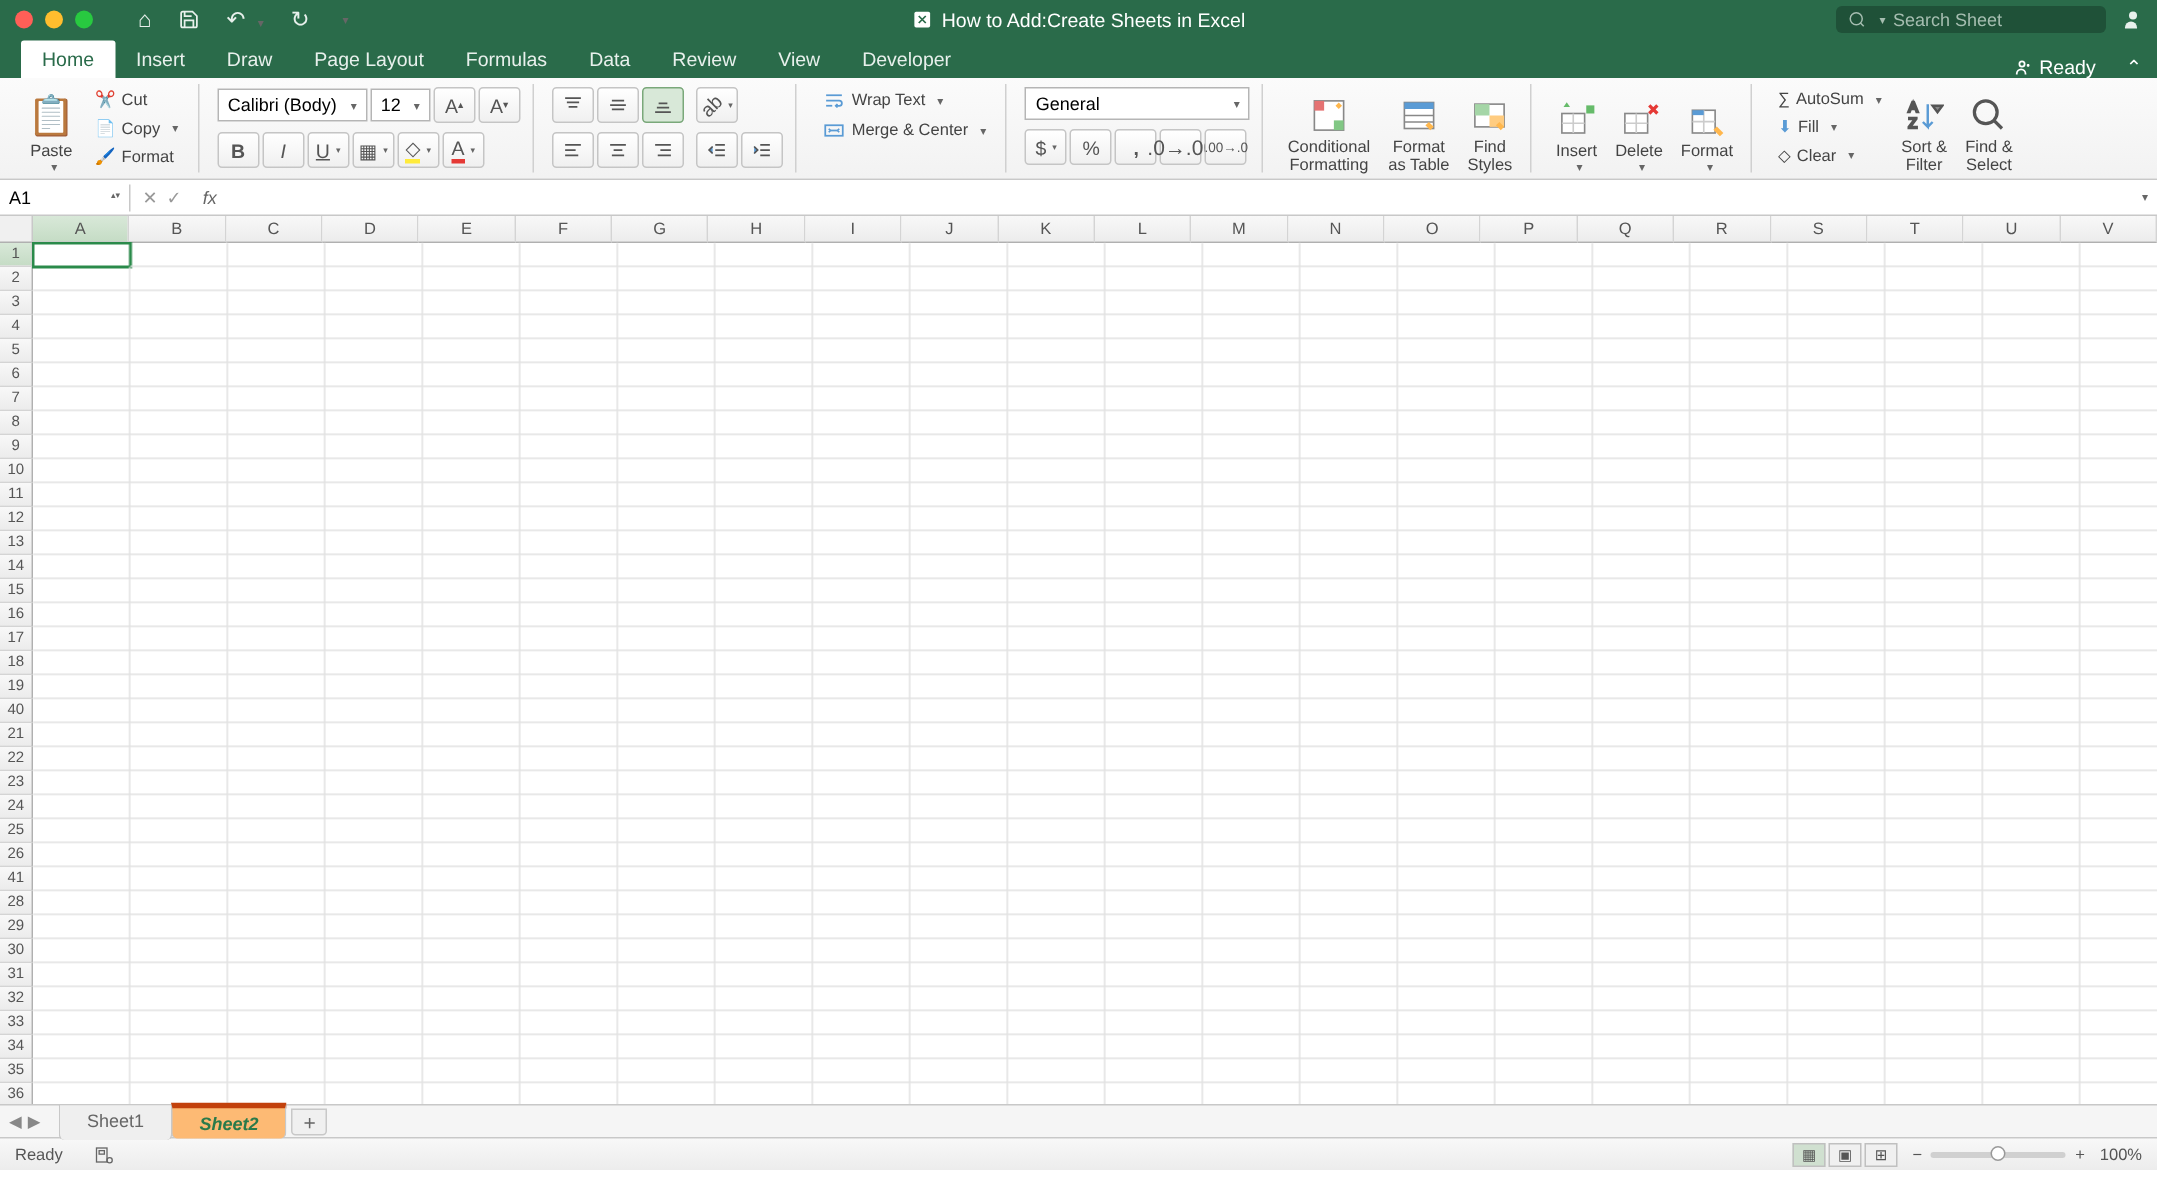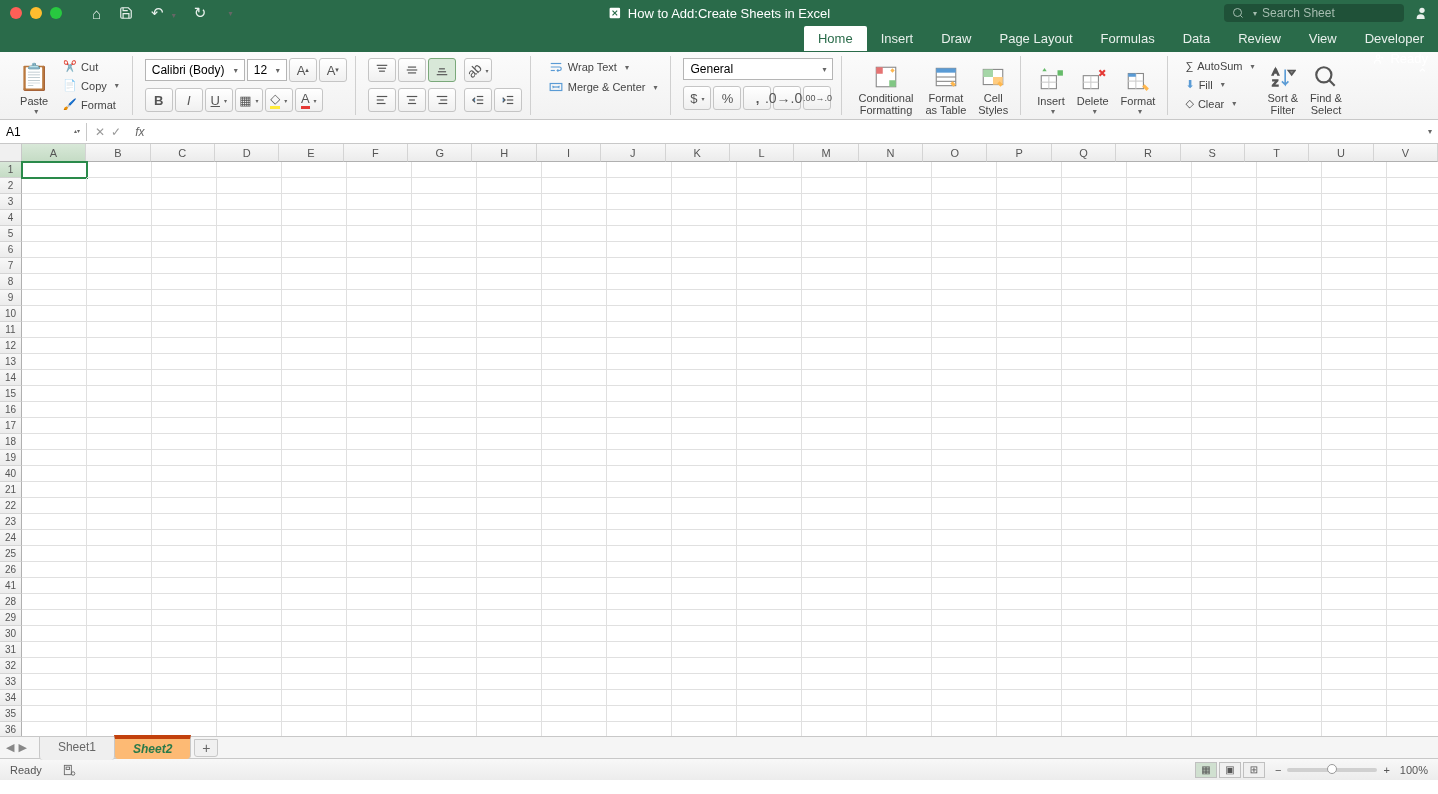--- a/index.html
+++ b/index.html
@@ -12,21 +12,21 @@
     .red { background: #ff5f57; } .yellow { background: #ffbd2e; } .green { background: #28c940; }
     .title-icons { display: flex; gap: 18px; margin-left: 30px; align-items: center; }
     .title-icon { color: #e8f0ec; font-size: 15px; cursor: pointer; }
     .doc-title { position: absolute; left: 50%; transform: translateX(-50%); font-size: 13px; display: flex; align-items: center; gap: 6px; }
     .search-box { margin-left: auto; margin-right: 10px; background: #1f5138; border-radius: 4px; padding: 2px 8px; display: flex; align-items: center; gap: 5px; width: 180px; }
     .search-box input { background: transparent; border: none; color: #bef264; font-size: 12px; width: 100%; outline: none; }
     .search-box input::placeholder { color: #a5bdb0; }
     .user-icon { color: #e8f0ec; font-size: 14px; margin-right: 8px; }
     
     
-    .tabbar { height: 26px; background: #2a6b4a; display: flex; align-items: flex-end; color: #fff; padding-left: 14px; flex-direction: column; }
+    .tabbar { height: 26px; background: #2a6b4a; display: flex; align-items: flex-end; color: #fff; padding-left: 14px; }
     .tab { padding: 5px 14px; font-size: 13px; color: #e8f0ec; cursor: pointer; }
     .tab.active { background: #fff; color: #2a6b4a; font-weight: 500; border-radius: 2px 2px 0 0; }
     .share { margin-left: auto; display: flex; align-items: center; gap: 5px; padding: 0 10px; font-size: 13px; }
     .collapse { padding: 0 10px; font-size: 13px; cursor: pointer; }
     
     
     .ribbon { height: 68px; background: linear-gradient(#fbfbfb, #f2f2f2); border-bottom: 1px solid #c8c8c8; display: flex; padding: 4px 6px; gap: 4px; }
     .group { border-right: 1px solid #d0d0d0; padding: 2px 8px; display: flex; align-items: flex-start; gap: 4px; }
     .group:last-child { border-right: none; }
     .big-btn { display: flex; flex-direction: column; align-items: center; justify-content: flex-end; cursor: pointer; font-size: 11px; color: #444; padding: 2px 4px; height: 60px; }
@@ -363,21 +363,21 @@
     </div>
     <div class="big-btn">
       <span class="icn">
         <svg width="26" height="26" viewBox="0 0 24 24">
             <rect x="3" y="5" width="18" height="14" fill="#fff" stroke="#888"></rect>
             <rect x="3" y="5" width="9" height="7" fill="#a5d6a7"></rect>
             <rect x="12" y="12" width="9" height="7" fill="#ffcc80"></rect>
             <path d="M17 17l3 3" stroke="#ffb74d" stroke-width="3"></path>
           </svg>
       </span>
-      <span>Cell</span>
+      <span>Find</span>
         <span>Styles</span>
     </div>
   </div>
 
   <div class="group">
     <div class="big-btn">
       <span class="icn">
         <svg width="26" height="26" viewBox="0 0 24 24">
             <rect x="3" y="8" width="14" height="12" fill="#fff" stroke="#888"></rect>
             <line x1="10" y1="8" x2="10" y2="20" stroke="#ccc"></line>

